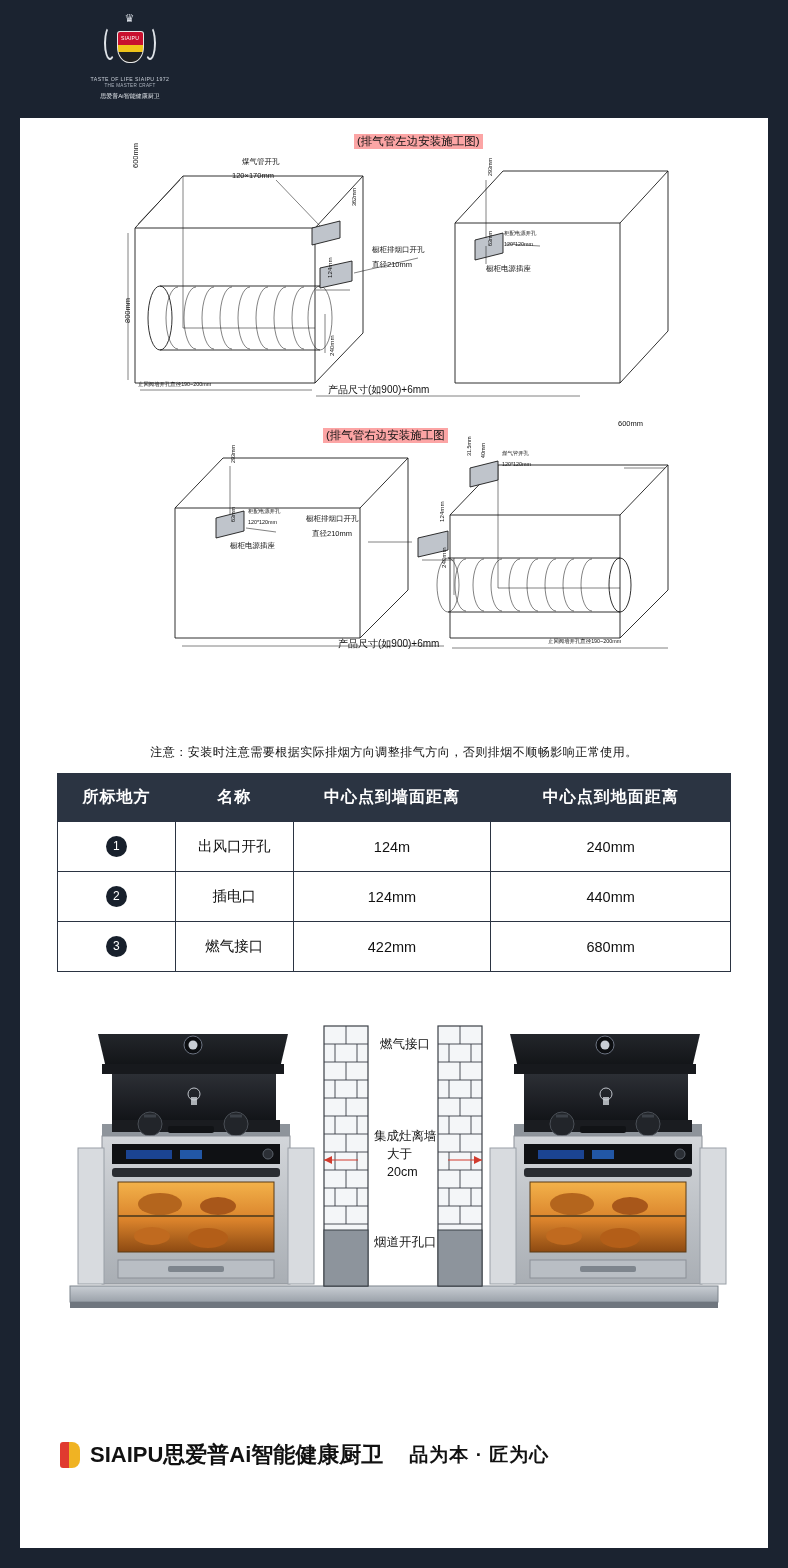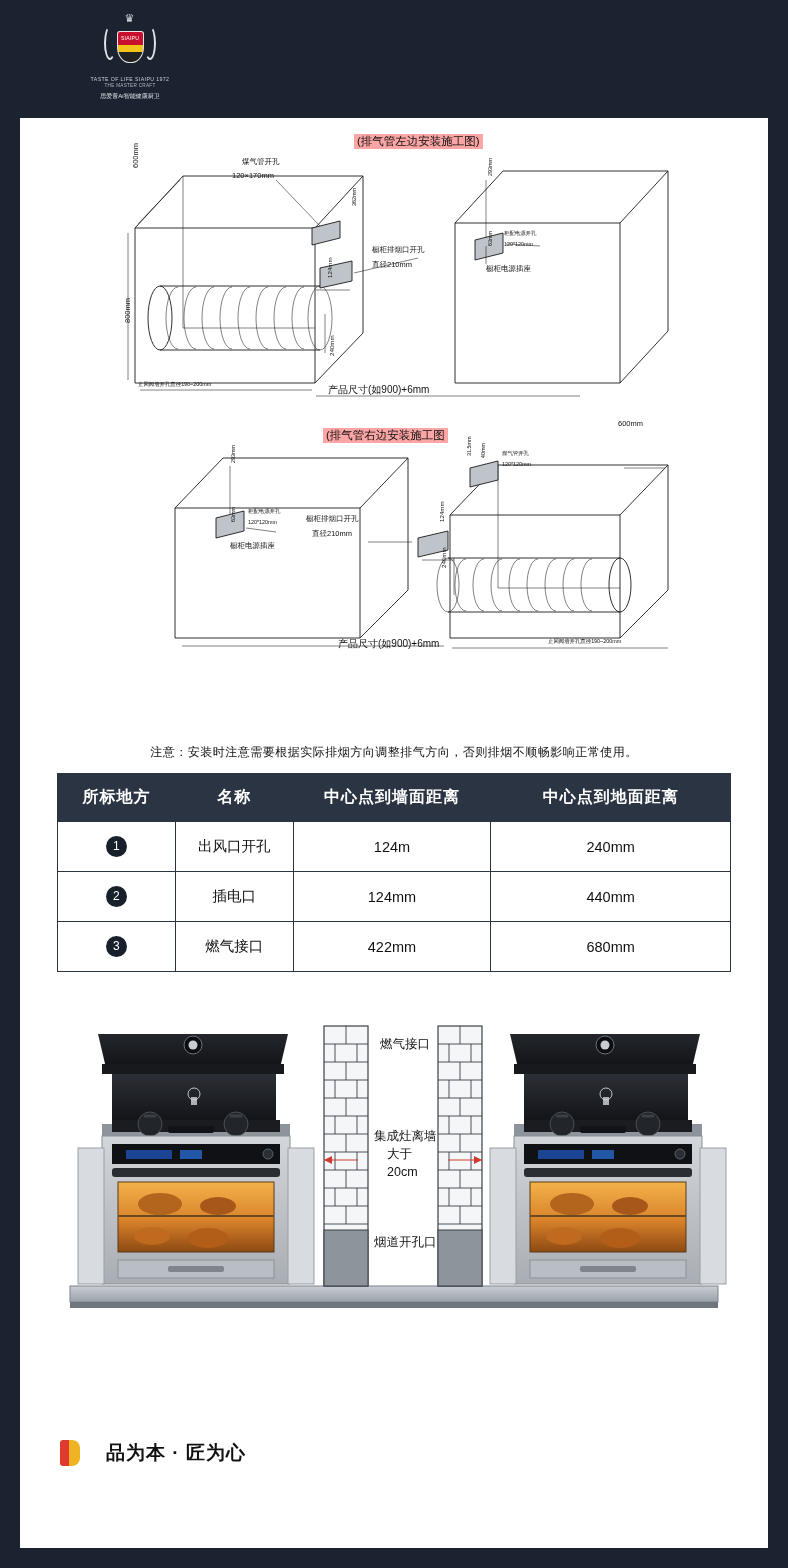--- a/index.html
+++ b/index.html
@@ -494,17 +494,18 @@
       <div class="kx-label" style="left:347px; top:148px;">大于</div>
       <div class="kx-label" style="left:347px; top:166px;">20cm</div>
       <div class="kx-label" style="left:334px; top:236px;">烟道开孔口</div>
     </div>
 
     <div class="tips" style="left:40px; top:1197px; width:672px;">
     </div>
 
     <div class="brand" style="left:40px; top:1322px;">
       <div class="brand-mark"></div>
+      <div class="brand-text">SIAIPU思爱普Ai智能健康厨卫</div>
       <div class="brand-slogan">品为本 · 匠为心</div>
     </div>
 
   </div>
 </div>
 
 </body></html>

